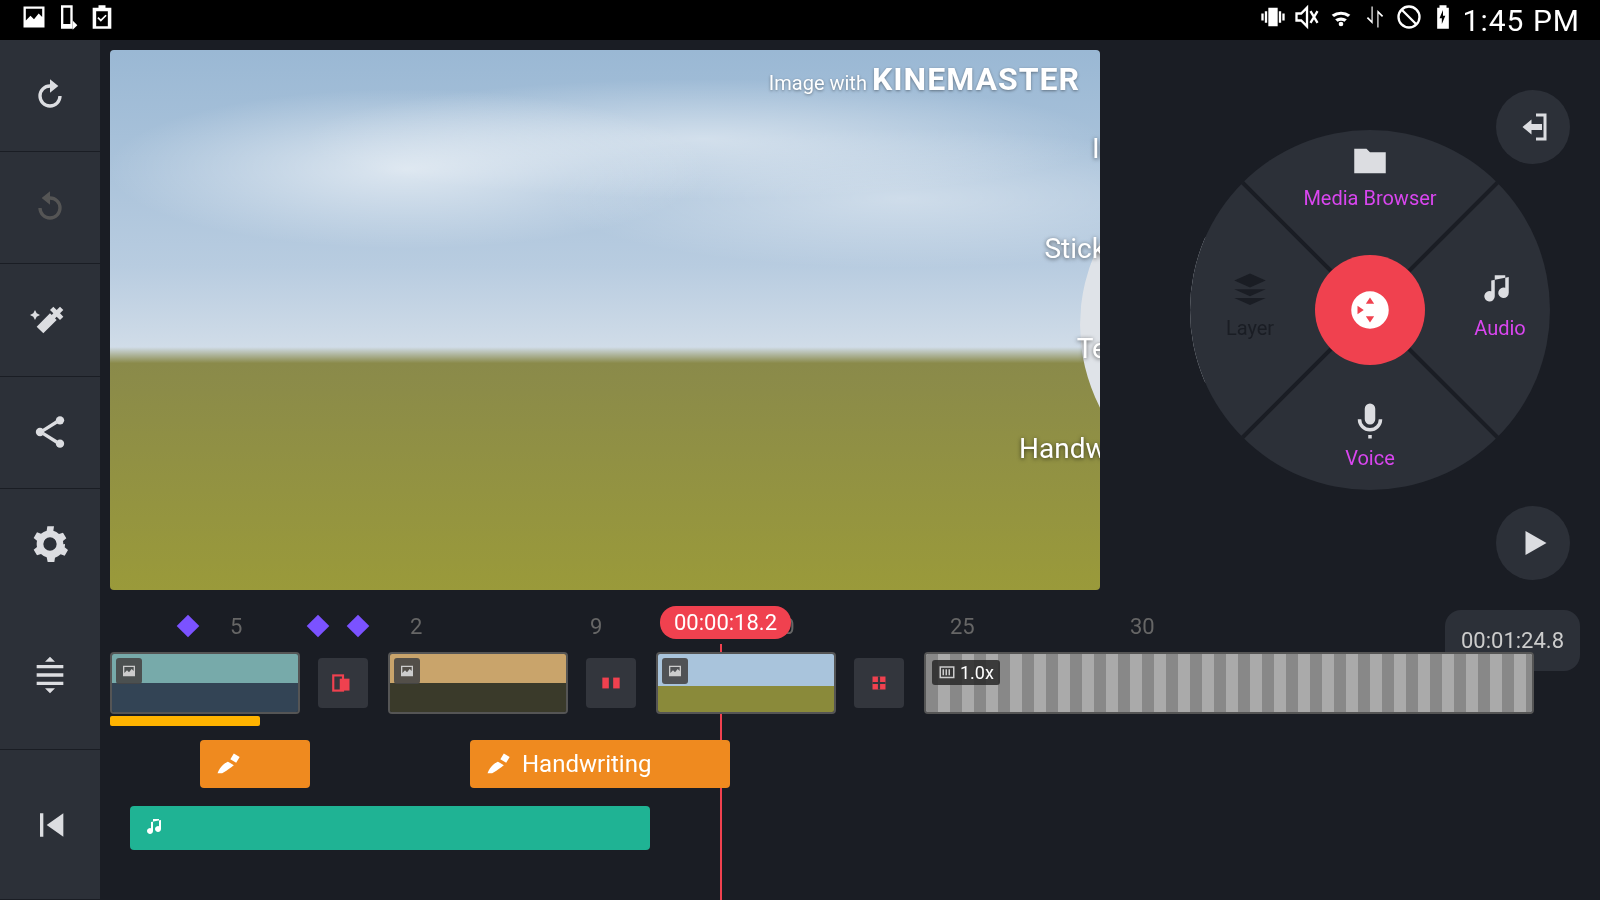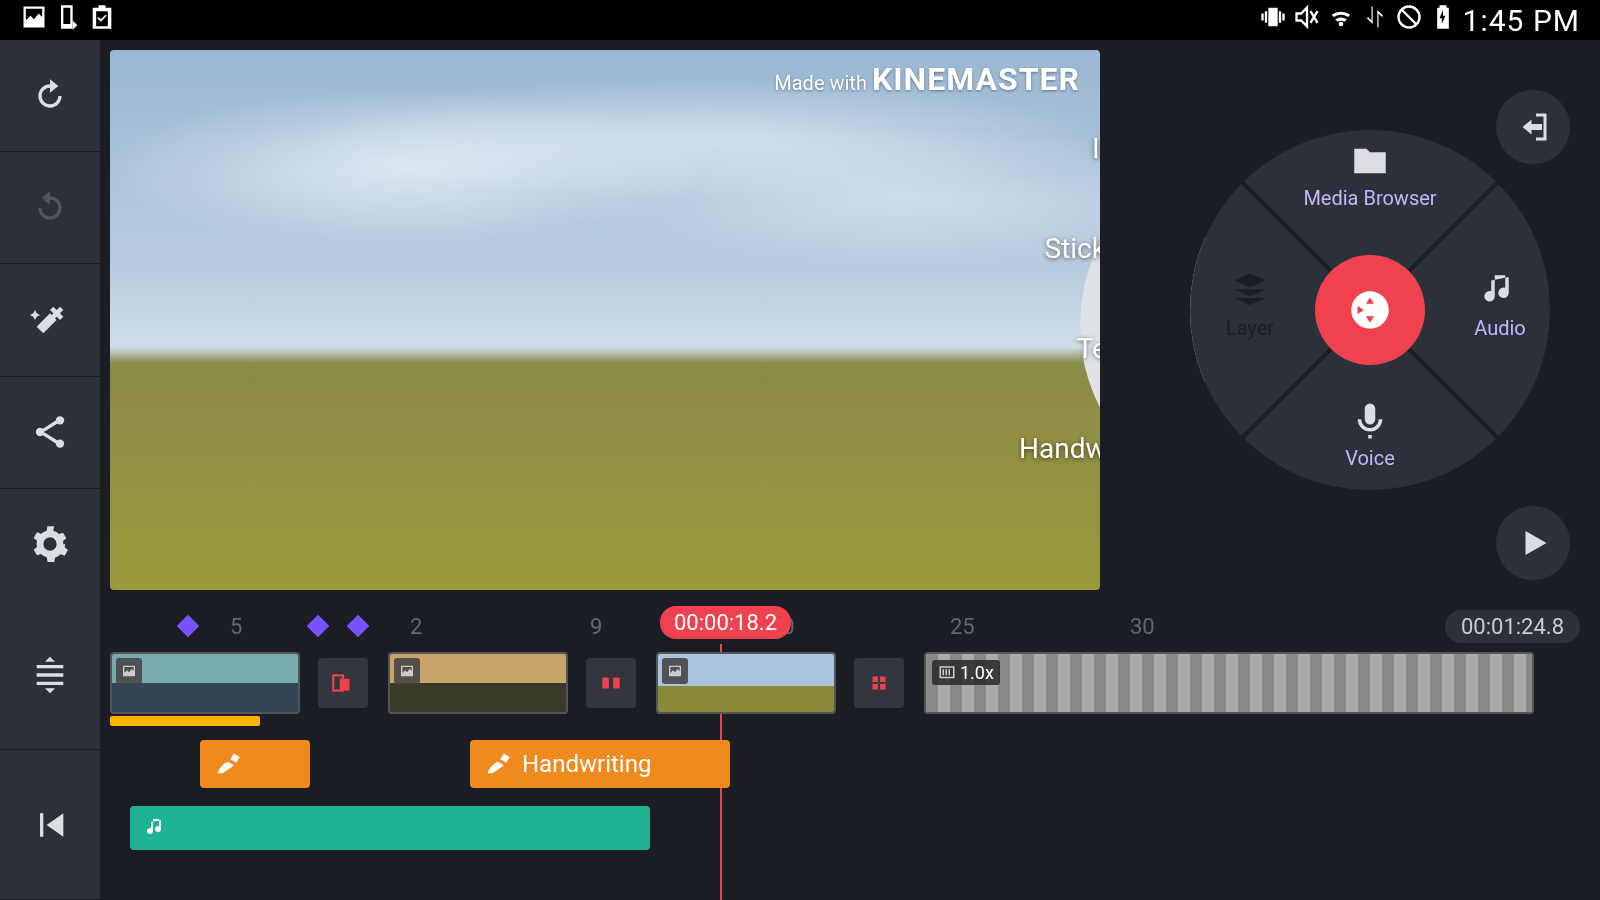--- a/index.html
+++ b/index.html
@@ -25,21 +25,21 @@
  radial-gradient(ellipse 300px 80px at 30% 40%, rgba(255,255,255,.6), transparent),
  radial-gradient(ellipse 400px 60px at 60% 30%, rgba(255,255,255,.5), transparent),
  radial-gradient(ellipse 350px 70px at 80% 50%, rgba(255,255,255,.4), transparent);}
 .preview .watermark { position:absolute; top:10px; right:20px; text-align:right; color:#fff; text-shadow:0 1px 3px rgba(0,0,0,.4);}
 .preview .watermark .line1 { font-size:20px;} .preview .watermark .line1 b{font-weight:700; letter-spacing:1px; font-size:32px;}
 
 .radial { width:500px; position:relative;}
 .wheel { position:absolute; width:360px; height:360px; border-radius:50%; background:#2c3038; top:90px; left:90px;}
 .wheel .center { position:absolute; width:110px; height:110px; border-radius:50%; background:#f0414f; top:125px; left:125px; display:flex; align-items:center; justify-content:center;}
 .wheel .center svg{width:50px;height:50px;fill:#fff;}
-.seg { position:absolute; width:140px; text-align:center; color:#c4b5fd; font-size:20px;}
+.seg { position:absolute; width:140px; text-align:center; color:#d946ef; font-size:20px;}
 .seg svg { width:42px; height:42px; fill:#dcdde1; display:block; margin:0 auto 4px;}
 .seg.top { top:100px; left:200px;}
 .seg.bottom { top:360px; left:200px;}
 .seg.right { top:230px; left:330px;}
 .seg.left { top:230px; left:80px; color:#1a1d24;}
 .seg.left svg{fill:#1a1d24;}
 
 .wheel::before, .wheel::after { content:""; position:absolute; background:#1a1d24;}
 .wheel .divlines div{ position:absolute; width:4px; height:180px; background:#1a1d24; left:178px; top:0; transform-origin:2px 180px;}
 
@@ -60,21 +60,21 @@
 .timeline { height:300px; display:flex;}
 .tside { width:100px; background:#2c3038; display:flex; flex-direction:column;}
 .tside .tbtn{flex:1;display:flex;align-items:center;justify-content:center;border-bottom:1px solid #1a1d24;}
 .tside .tbtn svg{width:40px;height:40px;fill:#dcdde1;}
 .tracks { flex:1; position:relative; background:#1a1d24;}
 .ruler{height:48px; position:relative; color:#666; font-size:22px;}
 .ruler .tick{position:absolute; top:14px;}
 .ruler .marker{position:absolute; top:18px; width:16px; height:16px; background:#7b52ff; transform:rotate(45deg);}
 .playhead-tab{position:absolute; top:6px; background:#f0414f; color:#fff; font-size:22px; padding:4px 14px; border-radius:16px;}
 .playhead{position:absolute;top:44px;bottom:0;width:2px;background:#f0414f;}
-.total{position:absolute;top:10px;right:20px;background:#2c3038;color:#ccc;border-radius:16px;padding:4px 16px;font-size:22px;}
+.total{position:absolute;top:10px;right:20px;background:#2c3038;color:#ccc;border-radius:16px;padding:18px 16px;font-size:22px;}
 .track{position:relative;height:70px;margin-top:4px;padding-left:16px;}
 .clip{position:absolute;height:62px;border-radius:4px;overflow:hidden;}
 .vclip{ background:linear-gradient(to bottom,#4a6a8a,#2a4a6a); border:2px solid #555;}
 .vclip .thumb{width:100%;height:100%;background:linear-gradient(to bottom,#7aa 50%,#345 50%);}
 .vclip .badge{position:absolute;top:4px;left:4px;width:26px;height:26px;background:rgba(70,70,70,.9);border-radius:3px;display:flex;align-items:center;justify-content:center;}
 .vclip .badge svg{width:16px;height:16px;fill:#ccc;}
 .trans{width:50px;height:50px;background:#33363d;border-radius:4px;position:absolute;top:6px;display:flex;align-items:center;justify-content:center;}
 .trans svg{width:26px;height:26px;fill:#f0414f;}
 .underbar{position:absolute;height:10px;background:#ffb300;border-radius:2px;}
 .layerclip{position:absolute;height:48px;background:#ef8a1f;border-radius:4px;color:#fff;display:flex;align-items:center;gap:10px;padding:0 14px;font-size:24px;}
@@ -156,21 +156,21 @@
       <div class="btn">
           <svg viewBox="0 0 24 24">
             <path d="M12 8a4 4 0 100 8 4 4 0 000-8zm9 4a9 9 0 01-.2 2l2 1.6-2 3.4-2.4-.8a9 9 0 01-3.4 2l-.4 2.6h-4L10 20a9 9 0 01-3.4-2l-2.4.8-2-3.4 2-1.6A9 9 0 014 12a9 9 0 01.2-2l-2-1.6 2-3.4 2.4.8A9 9 0 0110 4l.4-2.6h4L14 4a9 9 0 013.4 2l2.4-.8 2 3.4-2 1.6c.1.7.2 1.3.2 2z"></path>
           </svg>
         </div>
     </div>
 
     <div class="preview">
       <div class="clouds"></div>
       <div class="watermark">
-        <div class="line1"><span>Made with </span><b>KINEMASTER</b></div>
+        <div class="line1"><span>Image with </span><b>KINEMASTER</b></div>
       </div>
 
       <div class="fan" style="left:auto;right:-250px;top:10px;">
         <div class="fan-bg"></div>
 
         <div class="lbl" style="top:72px;left:-50px;">Image</div>
 
         <div class="lbl" style="top:172px;left:-90px;">Sticker</div>
 
         <div class="lbl" style="top:272px;left:-90px;">Text</div>

